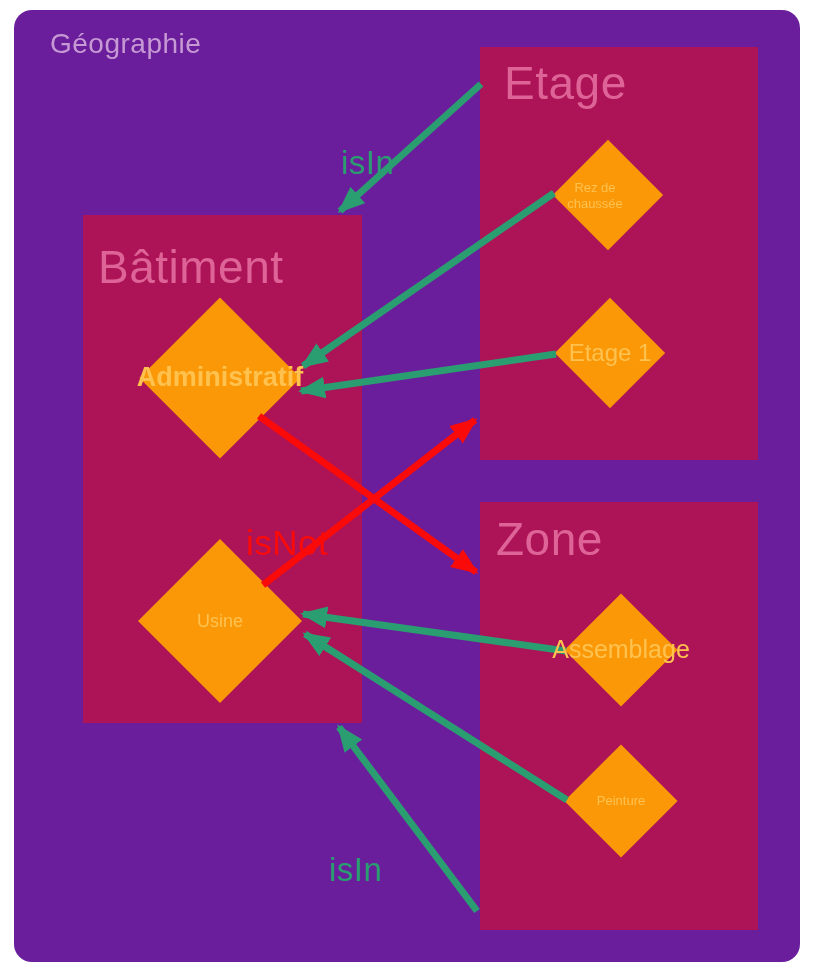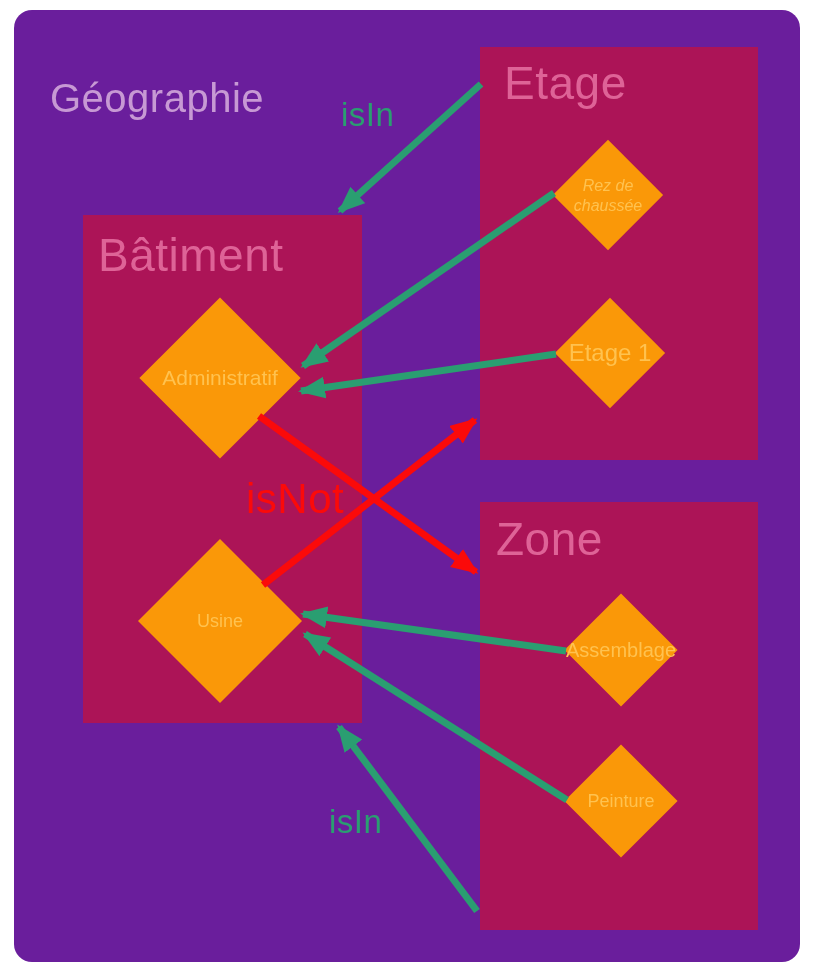--- a/index.html
+++ b/index.html
@@ -17,31 +17,30 @@
     width:820px;height:978px;background:#ffffff;
     font-family:"Liberation Sans", sans-serif;
     position:relative;overflow:hidden;
   }
   .stage{
     position:absolute;left:14px;top:10px;width:786px;height:952px;
     background:var(--bg-purple);border-radius:18px;
   }
   .diagram-title{
     position:absolute;left:36px;top:18px;
-    font-size:40px;font-weight:300;color:var(--title-lavender);
+    font-size:28px;font-weight:300;color:var(--title-lavender);
     letter-spacing:0.5px;
-    margin-top:48px;
   }
   .container-box{position:absolute;background:var(--box-crimson);}
   .container-title{
     position:absolute;font-size:46px;font-weight:400;
     color:var(--container-pink);letter-spacing:0.5px;
   }
   .box-batiment{left:83px;top:215px;width:279px;height:508px;}
-  .title-batiment{left:98px;top:228px;}
+  .title-batiment{left:98px;top:240px;}
   .box-etage{left:480px;top:47px;width:278px;height:413px;}
   .title-etage{left:504px;top:56px;}
   .box-zone{left:480px;top:502px;width:278px;height:428px;}
   .title-zone{left:496px;top:512px;}
 
   .diamond{
     position:absolute;background:var(--node-orange);
     transform:rotate(45deg);
   }
   .d-administratif{left:163px;top:321px;width:114px;height:114px;}
@@ -49,35 +48,35 @@
   .d-rez{left:569px;top:156px;width:78px;height:78px;}
   .d-etage1{left:571px;top:314px;width:78px;height:78px;}
   .d-assemblage{left:581px;top:610px;width:80px;height:80px;}
   .d-peinture{left:581px;top:761px;width:80px;height:80px;}
 
   .node-label{
     position:absolute;transform:translate(-50%,-50%);
     color:var(--node-label);text-align:center;font-weight:300;
     white-space:nowrap;line-height:1.25;
   }
-  .l-administratif{left:220px;top:378px;font-size:21px;}
+  .l-administratif{left:220px;top:378px;font-size:27px;font-weight:bold;}
   .l-usine{left:220px;top:621px;font-size:18px;}
-  .l-rez{left:608px;top:196px;font-size:16px;white-space:normal;width:92px;font-style:italic;}
+  .l-rez{left:595px;top:196px;font-size:13px;white-space:normal;width:92px;}
   .l-etage1{left:610px;top:353px;font-size:24px;}
-  .l-assemblage{left:621px;top:650px;font-size:20px;}
-  .l-peinture{left:621px;top:801px;font-size:18px;}
+  .l-assemblage{left:621px;top:650px;font-size:25px;}
+  .l-peinture{left:621px;top:801px;font-size:13px;}
 
   .edges{position:absolute;left:0;top:0;width:820px;height:978px;pointer-events:none;}
   .edge-green{stroke:var(--arrow-green);stroke-width:7;fill:none;}
   .edge-red{stroke:var(--arrow-red);stroke-width:7;fill:none;}
 
-  .edge-label{position:absolute;font-weight:300;letter-spacing:0.5px;}
+  .edge-label{position:absolute;font-weight:300;letter-spacing:0.5px;margin-top:48px;}
   .label-isin-top{left:341px;top:96px;font-size:33px;color:var(--arrow-green);}
   .label-isin-bottom{left:329px;top:803px;font-size:33px;color:var(--arrow-green);}
-  .label-isnot{left:246px;top:475px;font-size:42px;color:var(--arrow-red);}
+  .label-isnot{left:246px;top:475px;font-size:35px;color:var(--arrow-red);}
 </style>
 </head>
 <body>
 
 <div class="stage">
   <span class="diagram-title">Géographie</span>
 </div>
 
 <div class="container-box box-batiment"></div>
 <span class="container-title title-batiment">Bâtiment</span>

